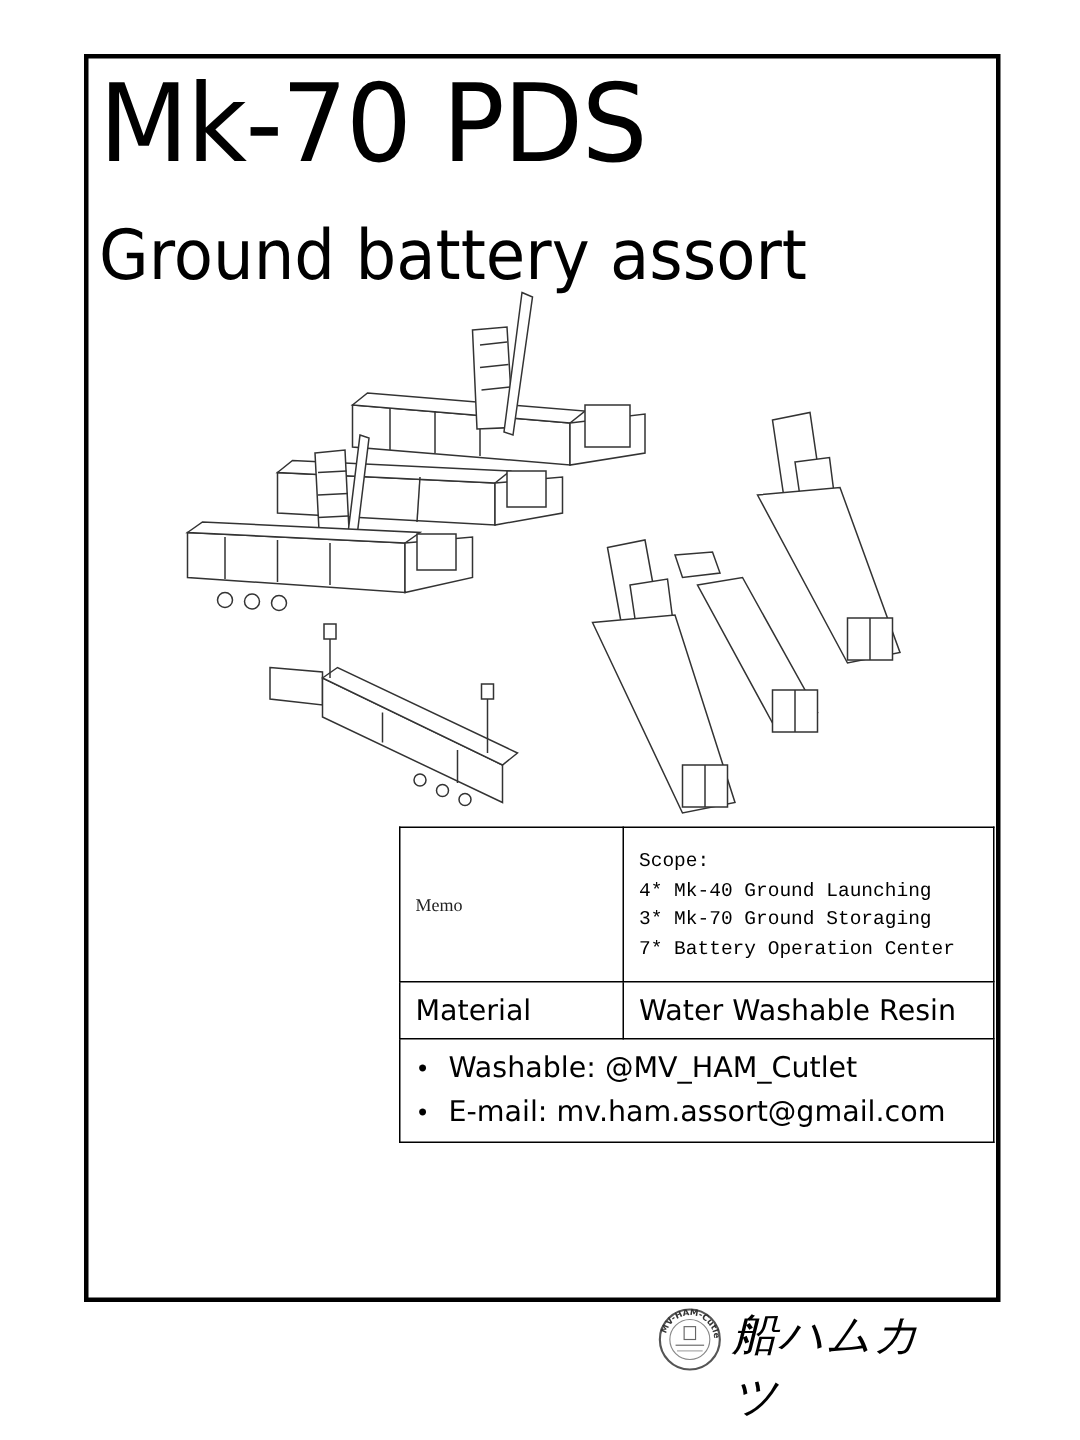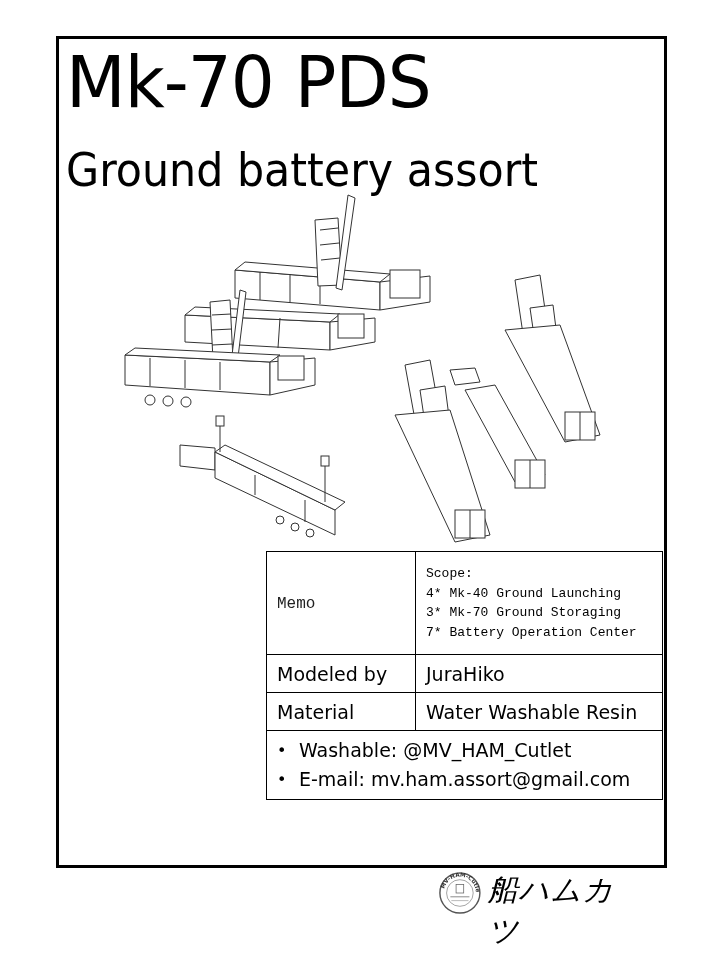--- a/index.html
+++ b/index.html
@@ -7,21 +7,21 @@
   .frame { position:absolute; left:56px; top:36px; width:605px; height:826px; border:3px solid #000; box-sizing:content-box; }
   .title { position:absolute; left:66px; top:38px; font-size:72px; line-height:88px; letter-spacing:-1px; white-space:nowrap; font-family:"DejaVu Sans", sans-serif; font-weight:normal; transform:scaleX(0.96); transform-origin:left top; }
   .subtitle { position:absolute; left:66px; top:140px; font-size:46px; line-height:60px; white-space:nowrap; font-family:"DejaVu Sans", sans-serif; transform:scaleX(0.93); transform-origin:left top; }
   .art { position:absolute; left:110px; top:190px; width:520px; height:360px; }
   table.spec { position:absolute; left:266px; top:551px; width:397px; border-collapse:collapse; }
   table.spec td { border:1.5px solid #000; padding:0 10px; vertical-align:middle; white-space:nowrap; }
   .c1 { width:128px; }
   .row-scale td { height:59px; font-size:32px; font-family:"DejaVu Sans", sans-serif; }
   .row-scale .c1 { letter-spacing:-0.5px; }
   .row-memo td { height:102px; vertical-align:top; padding-top:8px; }
-  .memo-label { font-size:16px; font-family:Liberation Mono, monospace; color:#222; }
+  .memo-label { font-size:12px; font-family:Liberation Serif, serif; color:#222; }
   .memo-lines { font-size:13px; line-height:19.5px; font-family:Liberation Mono, monospace; }
   .row-std td { height:37px; font-size:19px; font-family:"DejaVu Sans", sans-serif; }
   .row-contact td { height:68px; padding:4px 8px; }
   .contact-list { list-style:none; margin:0; padding:0; font-size:19px; line-height:29px; font-family:"DejaVu Sans", sans-serif; }
   .contact-list li { display:flex; align-items:center; }
   .bullet { display:inline-block; width:22px; font-size:16px; }
   .logo { position:absolute; left:438px; top:868px; width:200px; height:50px; display:flex; align-items:center; }
   .seal { width:46px; height:46px; }
   .brand { margin-left:6px; font-size:30px; font-style:italic; font-family:"DejaVu Sans", sans-serif; letter-spacing:1px;margin-top:35px; }
 </style>
@@ -116,24 +116,20 @@
   <tr class="row-memo">
     <td class="c1"><span class="memo-label">Memo</span></td>
     <td class="memo-lines">
       <div>Scope:</div>
       <div>4* Mk-40 Ground Launching</div>
       <div>3* Mk-70 Ground Storaging</div>
       <div>7* Battery Operation Center</div>
     </td>
   </tr>
   <tr class="row-std">
-    <td class="c1">Modeled by</td>
-    <td>JuraHiko</td>
-  </tr>
-  <tr class="row-std">
     <td class="c1">Material</td>
     <td>Water Washable Resin</td>
   </tr>
   <tr class="row-contact">
     <td colspan="2">
       <ul class="contact-list">
         <li>
           <span class="bullet">•</span>
           <span>Washable: @MV_HAM_Cutlet</span>
         </li>

